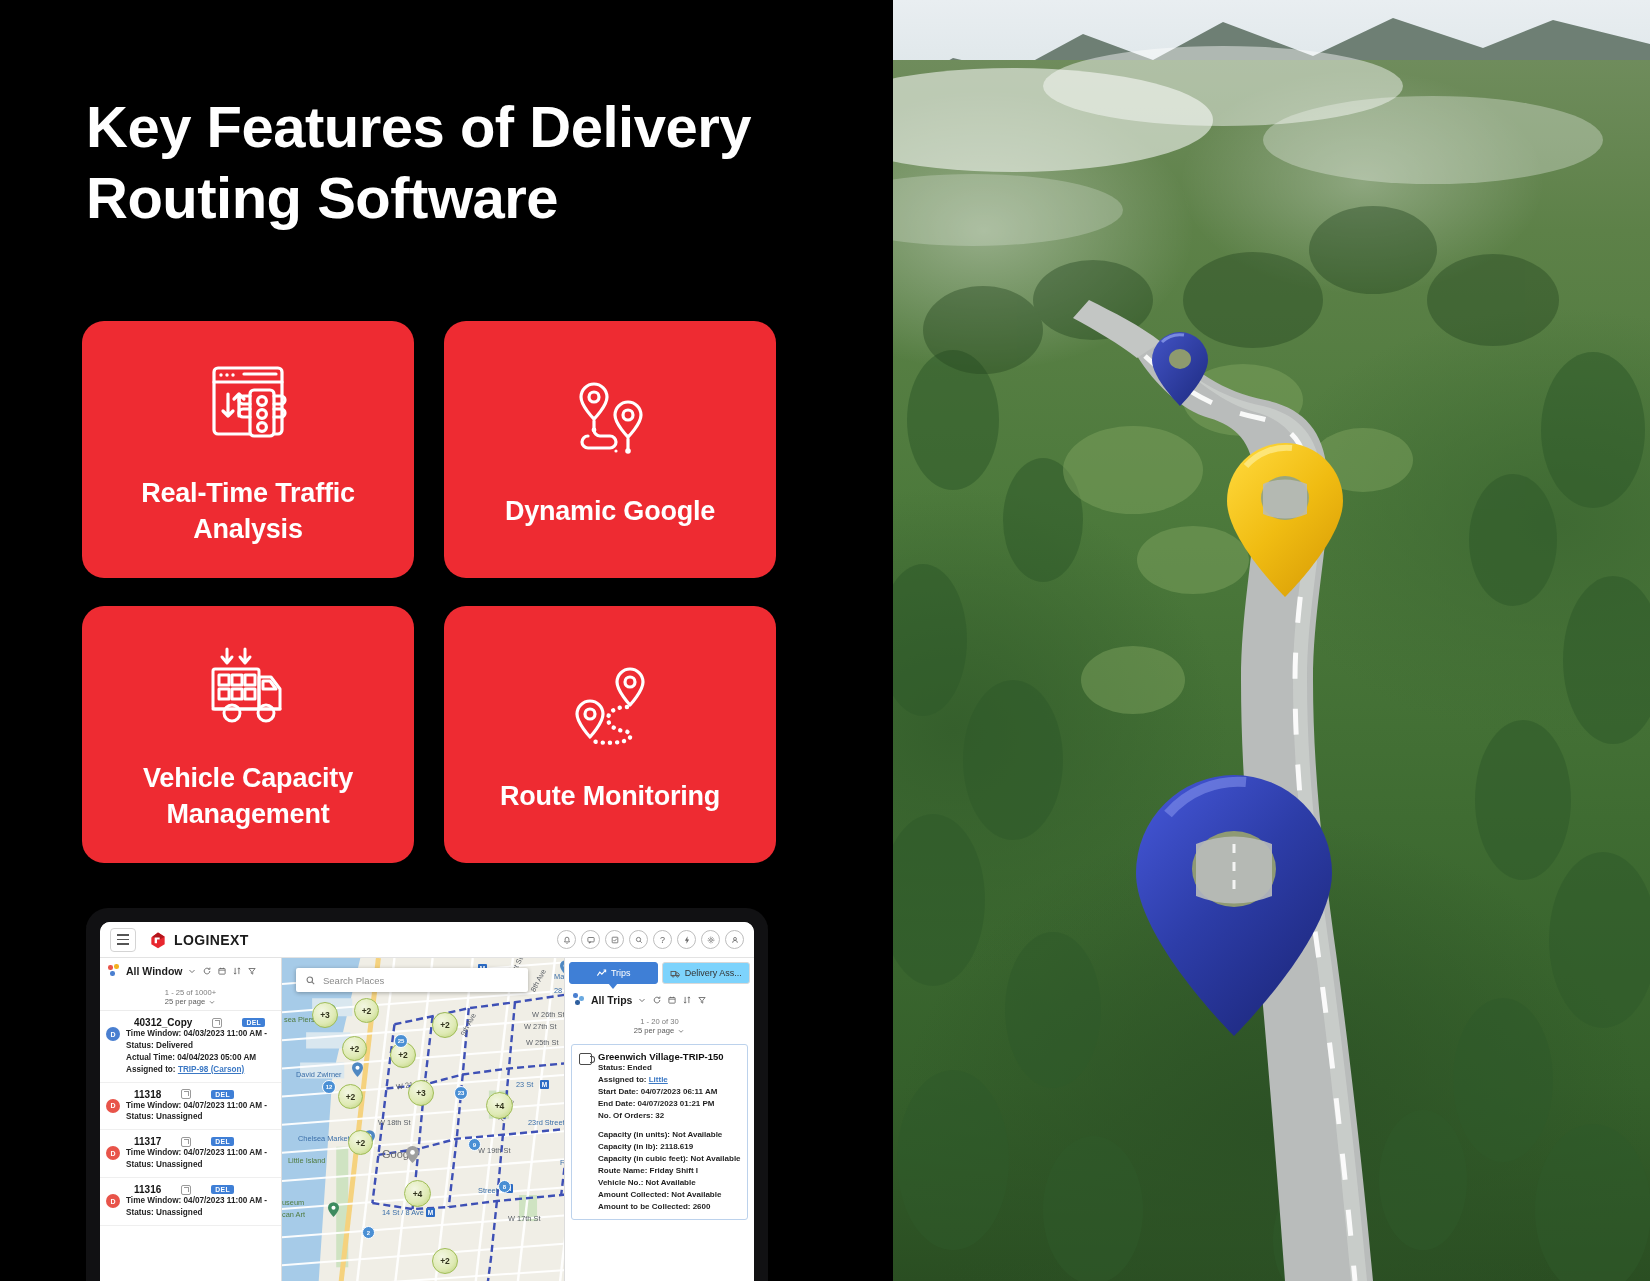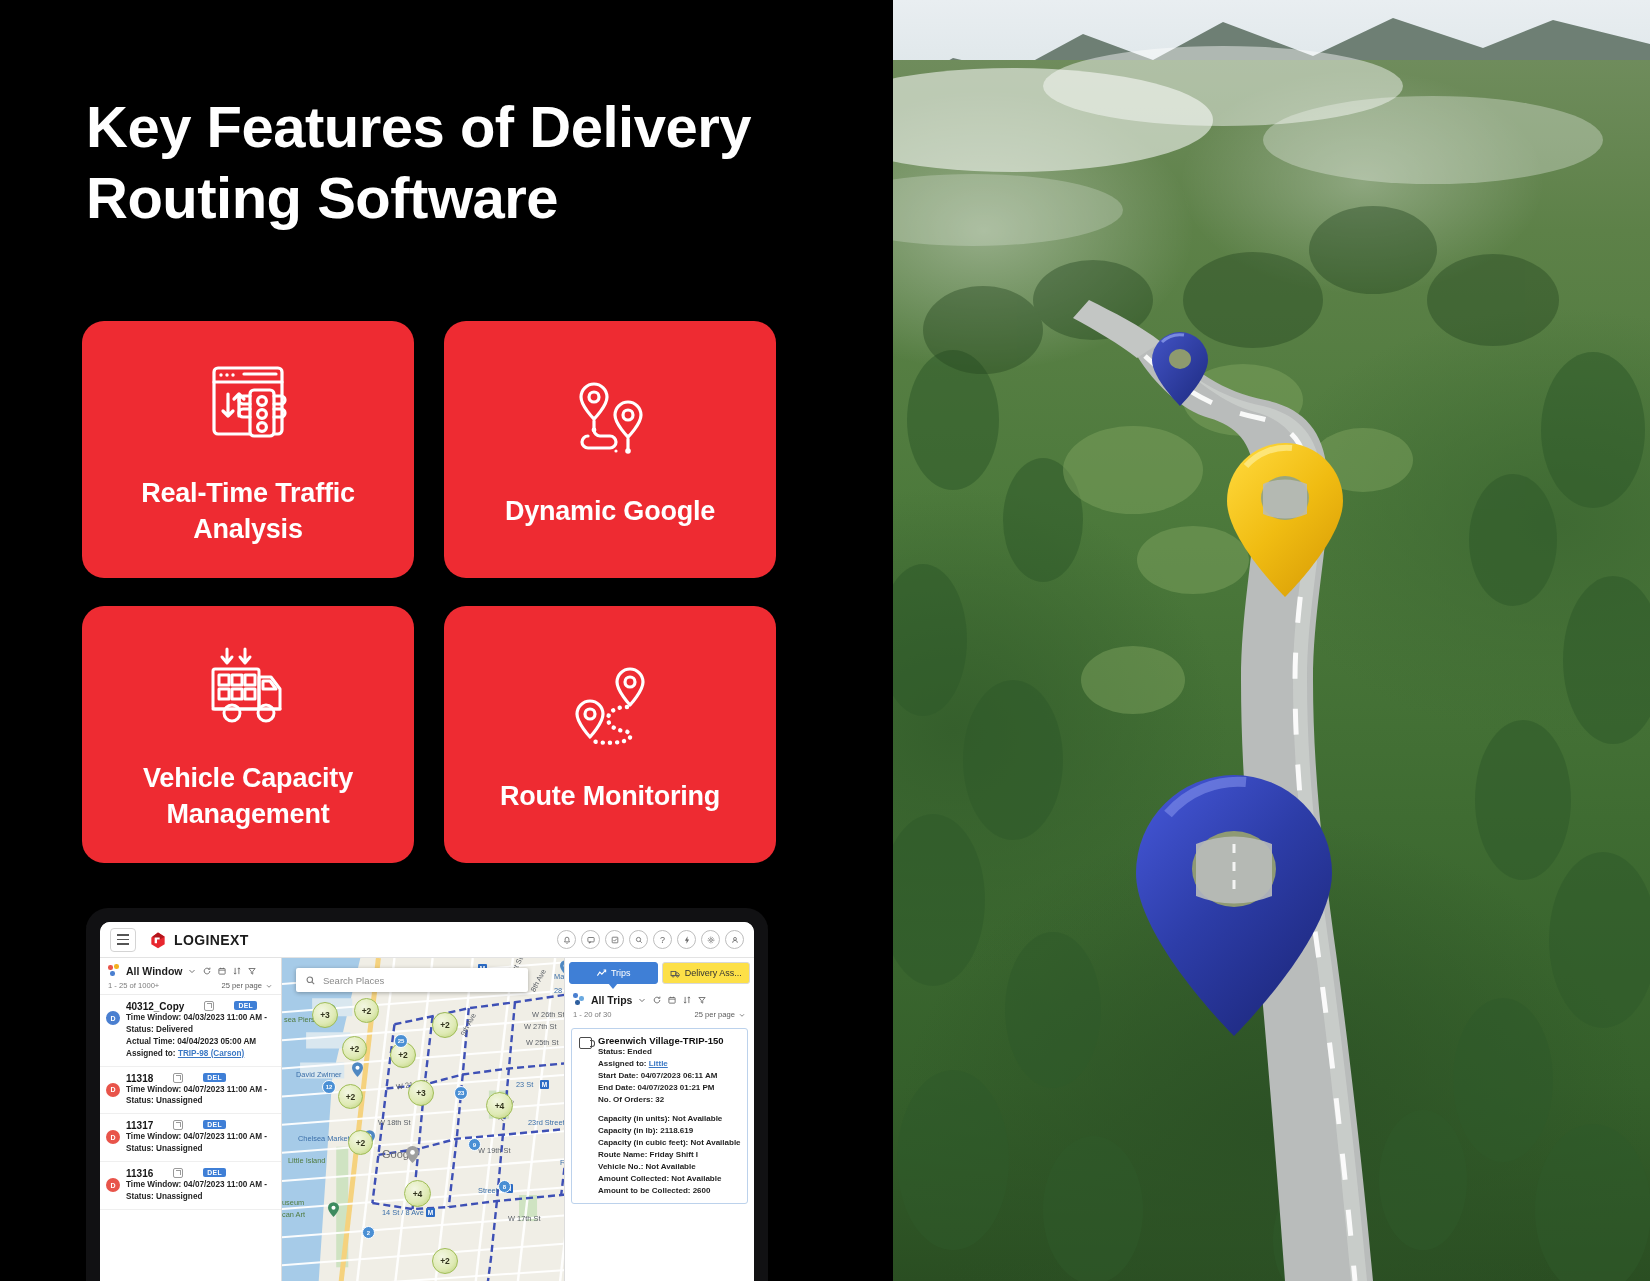--- a/index.html
+++ b/index.html
@@ -135,40 +135,40 @@
     z-index: 5;
     flex: 0 0 182px;
   }
   .orders-head { padding: 6px 8px 4px; border-bottom: 1px solid #ececec; }
   .orders-head-row1 { display: flex; align-items: center; gap: 5px; }
   .dots-icon { width: 13px; height: 13px; position: relative; flex: 0 0 13px; }
   .dots-icon i { position: absolute; width: 4.5px; height: 4.5px; border-radius: 50%; }
   .orders-title { font-size: 10.5px; font-weight: 700; color: #1c1c1c; }
   .mini-ic { color: #6a6a6a; font-size: 9px; display: flex; align-items: center; }
   .mini-ic svg { width: 10px; height: 10px; }
-  .orders-head-row2 { display: flex; align-items: center; justify-content: space-between; margin-top: 4px; }
+  .orders-head-row2 { display: flex; align-items: center; justify-content: space-between; margin-top: 11px; flex-direction: column; }
   .pager { font-size: 7.6px; color: #7c7c7c; }
   .perpage { font-size: 7.6px; color: #5b5b5b; display: flex; align-items: center; gap: 3px; }
 
   .order-row {
     display: flex;
     gap: 6px;
     padding: 6px 8px 6px 6px;
     border-bottom: 1px solid #efefef;
     align-items: flex-start;
   }
   .order-pin {
     width: 14px; height: 14px; border-radius: 50%;
     display: flex; align-items: center; justify-content: center;
     color: #fff; font-size: 7px; font-weight: 700;
     margin-top: 10px; flex: 0 0 14px;
     box-shadow: 0 0 0 1.5px rgba(255,255,255,.9);
   }
   .order-main { min-width: 0; flex: 1; }
-  .order-id-row { display: flex; align-items: flex-start; gap: 20px; }
+  .order-id-row { display: flex; align-items: center; gap: 20px; margin-left: 8px; }
   .order-id { font-size: 10px; font-weight: 700; color: #141414; }
   .ext-ic { width: 10px; height: 10px; border: 1px solid #9a9a9a; border-radius: 2px; position: relative; }
   .ext-ic:after { content: ""; position: absolute; right: 1px; top: 1px; width: 4px; height: 4px; border-top: 1px solid #9a9a9a; border-right: 1px solid #9a9a9a; }
   .badge-del {
     background: #3f7fd6; color: #fff; font-size: 6.8px; font-weight: 700;
     padding: 1px 4px; border-radius: 2px; letter-spacing: .4px;
   }
   .order-line { font-size: 8.2px; color: #242424; white-space: nowrap; line-height: 1.45; font-weight: 600; }
   .order-link { color: #3b78c4; text-decoration: underline; }
 
@@ -209,21 +209,21 @@
   
   .trips-panel {
     position: absolute; right: 0; top: 0; width: 190px; bottom: 0;
     background: #ffffff; z-index: 5; border-left: 1px solid #dcdcdc;
     display: flex; flex-direction: column;
   }
   .trips-tabs { display: flex; padding: 4px 4px 0; gap: 4px; }
   .trip-tab {
     flex: 1; height: 22px; border: 1px solid #d8d8d8; border-radius: 3px;
     display: flex; align-items: center; justify-content: center; gap: 4px;
-    font-size: 9px; color: #333; background: #fde047; position: relative;
+    font-size: 9px; color: #333; background: #7dd3fc; position: relative;
   }
   .trip-tab.active { background: #3f7fd6; color: #fff; border-color: #3f7fd6; }
   .trip-tab.active:after {
     content: ""; position: absolute; left: 50%; margin-left: -5px; bottom: -6px;
     border-left: 5px solid transparent; border-right: 5px solid transparent;
     border-top: 6px solid #3f7fd6;
   }
   .trip-tab svg { width: 11px; height: 11px; }
   .trips-head { padding: 9px 8px 4px; }
   .trips-head-row1 { display: flex; align-items: center; gap: 5px; }

